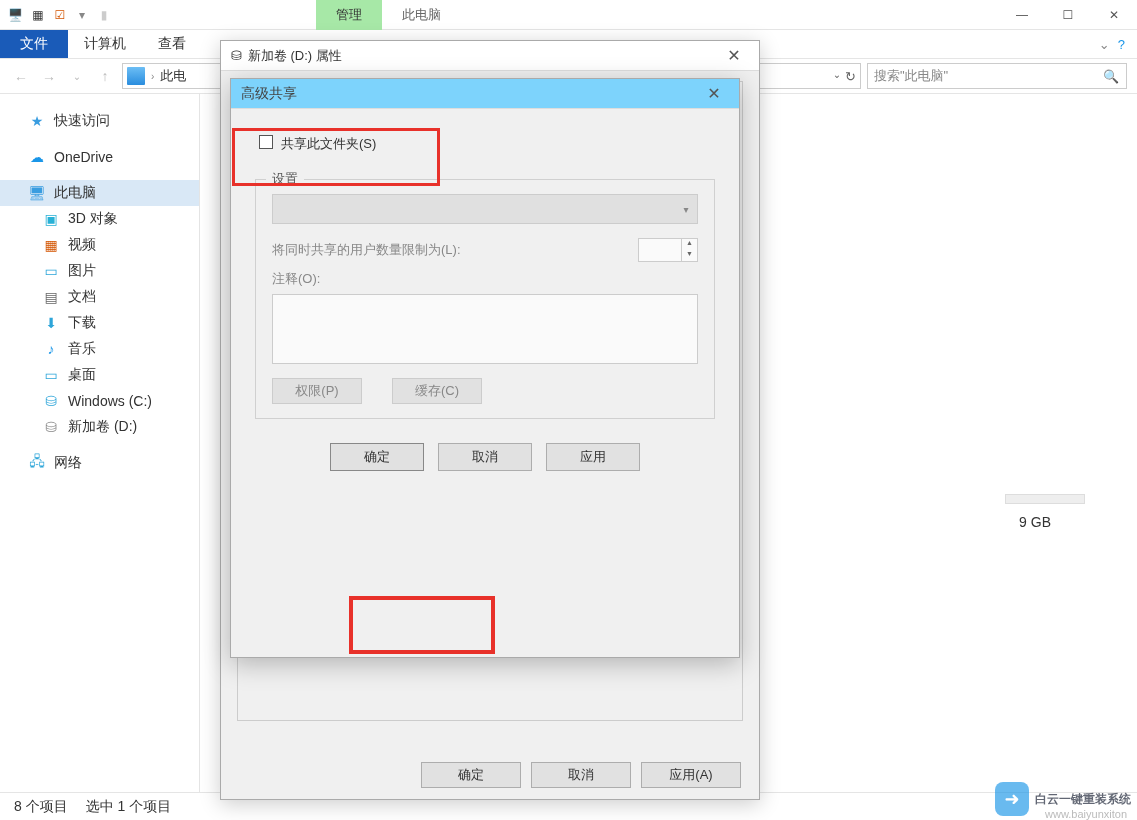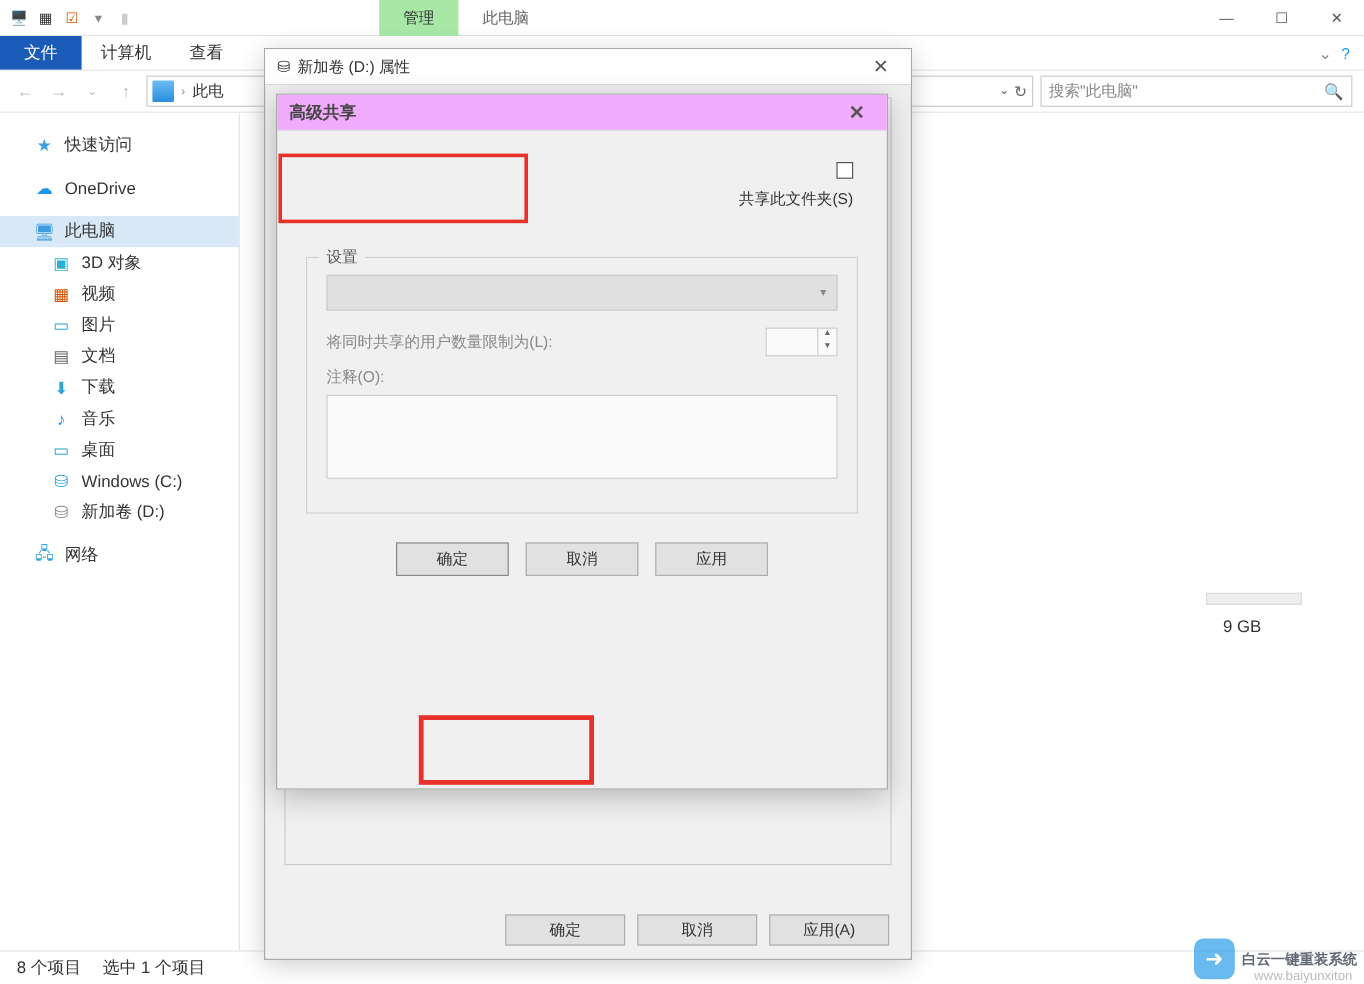--- a/index.html
+++ b/index.html
@@ -50,27 +50,27 @@
 .dialog-props { position: absolute; left: 220px; top: 40px; width: 540px; height: 760px; background: #f0f0f0; border: 1px solid #aaa; box-shadow: 0 4px 20px rgba(0,0,0,0.2); }
 .dlg-title { height: 30px; display: flex; align-items: center; padding: 0 10px; font-size: 13px; background: #fff; border-bottom: 1px solid #ddd; }
 .dlg-close { margin-left: auto; width: 30px; text-align: center; color: #555; font-size: 16px; }
 .props-body { padding: 10px 16px; height: calc(100% - 30px - 48px); }
 .props-box { border: 1px solid #ccc; height: 640px; background: #f0f0f0; }
 .props-buttons { height: 48px; display: flex; align-items: center; justify-content: flex-end; gap: 10px; padding: 0 18px; }
 .wbtn { min-width: 100px; height: 26px; border: 1px solid #adadad; background: #e1e1e1; font-size: 13px; display: flex; align-items: center; justify-content: center; }
 
 
 .dialog-adv { position: absolute; left: 230px; top: 78px; width: 510px; height: 580px; background: #f0f0f0; border: 1px solid #aaa; box-shadow: 0 6px 24px rgba(0,0,0,0.25); z-index: 5; }
-.adv-title { height: 30px; display: flex; align-items: center; padding: 0 10px; font-size: 14px; color: #444; background: #f0abfc; border-bottom: 1px solid #ddd; font-weight: bold; }
+.adv-title { height: 30px; display: flex; align-items: center; padding: 0 10px; font-size: 14px; color: #444; background: #7dd3fc; border-bottom: 1px solid #ddd; }
 .adv-body { padding: 20px 24px; }
-.chk-row { display: flex; align-items: flex-end; gap: 8px; padding: 6px 4px; flex-direction: column; }
+.chk-row { display: flex; align-items: flex-start; gap: 8px; padding: 6px 4px; }
 .chk { width: 14px; height: 14px; border: 1px solid #555; background: #fff; }
 .red-box1 { position: absolute; left: 232px; top: 128px; width: 208px; height: 58px; border: 3px solid #e8312a; pointer-events: none; z-index: 10; }
 
-.fieldset { border: 1px solid #d0d0d0; margin-top: 33px; padding: 14px 16px 28px; position: relative; }
+.fieldset { border: 1px solid #d0d0d0; margin-top: 20px; padding: 14px 16px 14px; position: relative; }
 .legend { position: absolute; top: -10px; left: 10px; background: #f0f0f0; padding: 0 6px; font-size: 13px; color: #555; }
 .fld-label { font-size: 13px; color: #888; margin: 8px 0 6px; }
 .combo { width: 100%; height: 30px; background: #e0e0e0; border: 1px solid #ccc; display: flex; align-items: center; }
 .combo-arrow { margin-left: auto; width: 22px; text-align: center; color: #888; font-size: 10px; }
 .btn-row { display: flex; gap: 10px; margin-top: 10px; }
 .dbtn { min-width: 76px; height: 26px; border: 1px solid #ccc; background: #e1e1e1; color: #888; font-size: 13px; display: flex; align-items: center; justify-content: center; }
 .limit-row { display: flex; align-items: center; margin-top: 14px; }
 .spinner { margin-left: auto; width: 60px; height: 24px; border: 1px solid #ccc; background: #fafafa; display: flex; }
 .spinner-inp { flex: 1; }
 .spinner-btns { width: 16px; display: flex; flex-direction: column; border-left: 1px solid #ccc; }
@@ -252,20 +252,24 @@
         <div class="spinner">
           <div class="spinner-inp"></div>
           <div class="spinner-btns">
             <div>▲</div>
             <div>▼</div>
           </div>
         </div>
       </div>
       <div class="fld-label">注释(O):</div>
       <div class="textarea"></div>
+      <div class="perm-row">
+        <div class="dbtn" style="min-width:90px;">权限(P)</div>
+        <div class="dbtn" style="min-width:90px;">缓存(C)</div>
+      </div>
     </div>
     <div class="adv-buttons">
       <div class="adv-btn ok">确定</div>
       <div class="adv-btn">取消</div>
       <div class="adv-btn">应用</div>
     </div>
   </div>
 </div>
 
 <div class="red-box1"></div>

